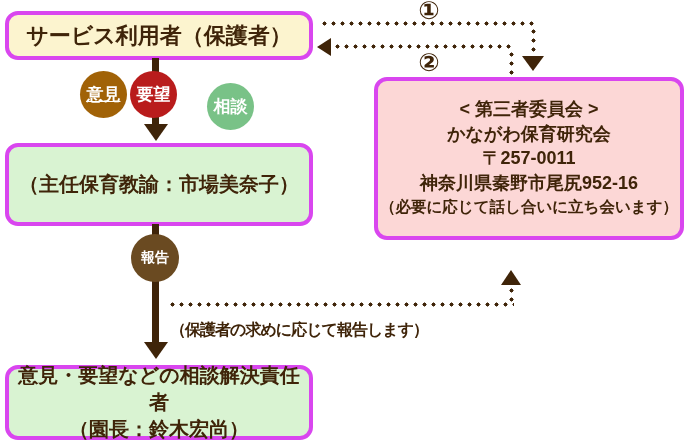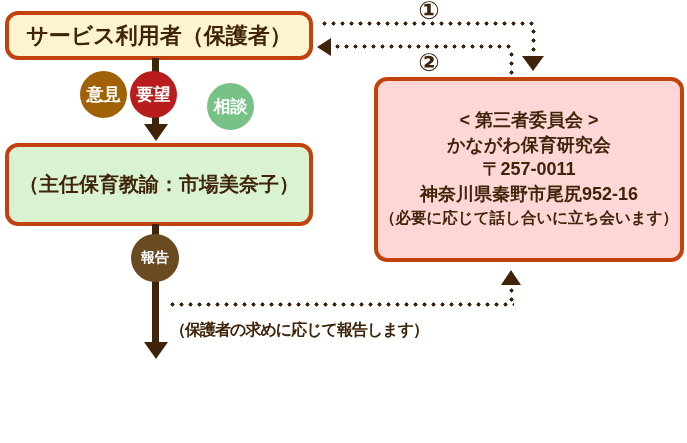--- a/index.html
+++ b/index.html
@@ -3,28 +3,28 @@
 <meta charset="utf-8">
 <style>
   html,body { margin:0; padding:0; background:#ffffff; }
   .canvas {
     position:relative; width:687px; height:443px; background:#ffffff;
     font-family:"Liberation Sans","DejaVu Sans",sans-serif; font-weight:bold;
     color:#3f2409; overflow:hidden;
   }
   .box {
     position:absolute; box-sizing:border-box;
-    border:4px solid #c2410c; border-radius:13px;
+    border:4px solid #d946ef; border-radius:13px;
     display:flex; flex-direction:column; align-items:center; justify-content:center;
     text-align:center;
   }
   #user-box       { left:5px;   top:11px;  width:308px; height:49px; font-size:22px; }
   #reception-box  { left:5px;   top:143px; width:308px; height:83px; font-size:20px; line-height:27px; }
   #resolution-box { left:5px;   top:365px; width:308px; height:75px; font-size:20px; line-height:27px; }
-  #committee-box  { left:374px; top:77px;  width:310px; height:185px; font-size:18px; line-height:24.5px; padding:4px 2px; }
+  #committee-box  { left:374px; top:77px;  width:310px; height:163px; font-size:18px; line-height:24.5px; padding:4px 2px; }
   #committee-box .cline { display:block; white-space:nowrap; }
   #committee-box .cline.small { font-size:15.5px; }
 
   .vline { position:absolute; width:7px; background:#3f2409; }
   #vline1 { left:152px; top:58px;  height:68px; }
   #vline2 { left:152px; top:224px; height:120px; }
 
   .tri { position:absolute; width:0; height:0; }
   
   #tri-reception  { left:144px; top:124px; border-left:12px solid transparent; border-right:12px solid transparent; border-top:17px solid #3f2409; }
@@ -90,20 +90,24 @@
   <div class="box" id="reception-box" style="background: rgb(217, 243, 210);">
     <span>（主任保育教諭：市場美奈子）</span>
   </div>
 
   <div class="vline" id="vline2"></div>
   <div id="report-badge" style="background: rgb(106, 74, 33);">
     <span>報告</span>
   </div>
   <div class="tri" id="tri-resolution"></div>
 
+  <div class="box" id="resolution-box" style="background: rgb(217, 243, 210);">
+    <span>意見・要望などの相談解決責任者</span>
+    <span>（園長：鈴木宏尚）</span>
+  </div>
 
   <div class="box" id="committee-box" style="background: rgb(252, 215, 214);">
     <span class="cline">&lt; 第三者委員会 &gt;</span>
     <span class="cline">かながわ保育研究会</span>
     <span class="cline">〒257-0011</span>
     <span class="cline">神奈川県秦野市尾尻952-16</span>
     <span class="cline small">（必要に応じて話し合いに立ち会います）</span>
   </div>
 
   <div class="circled" id="label1">①</div>

